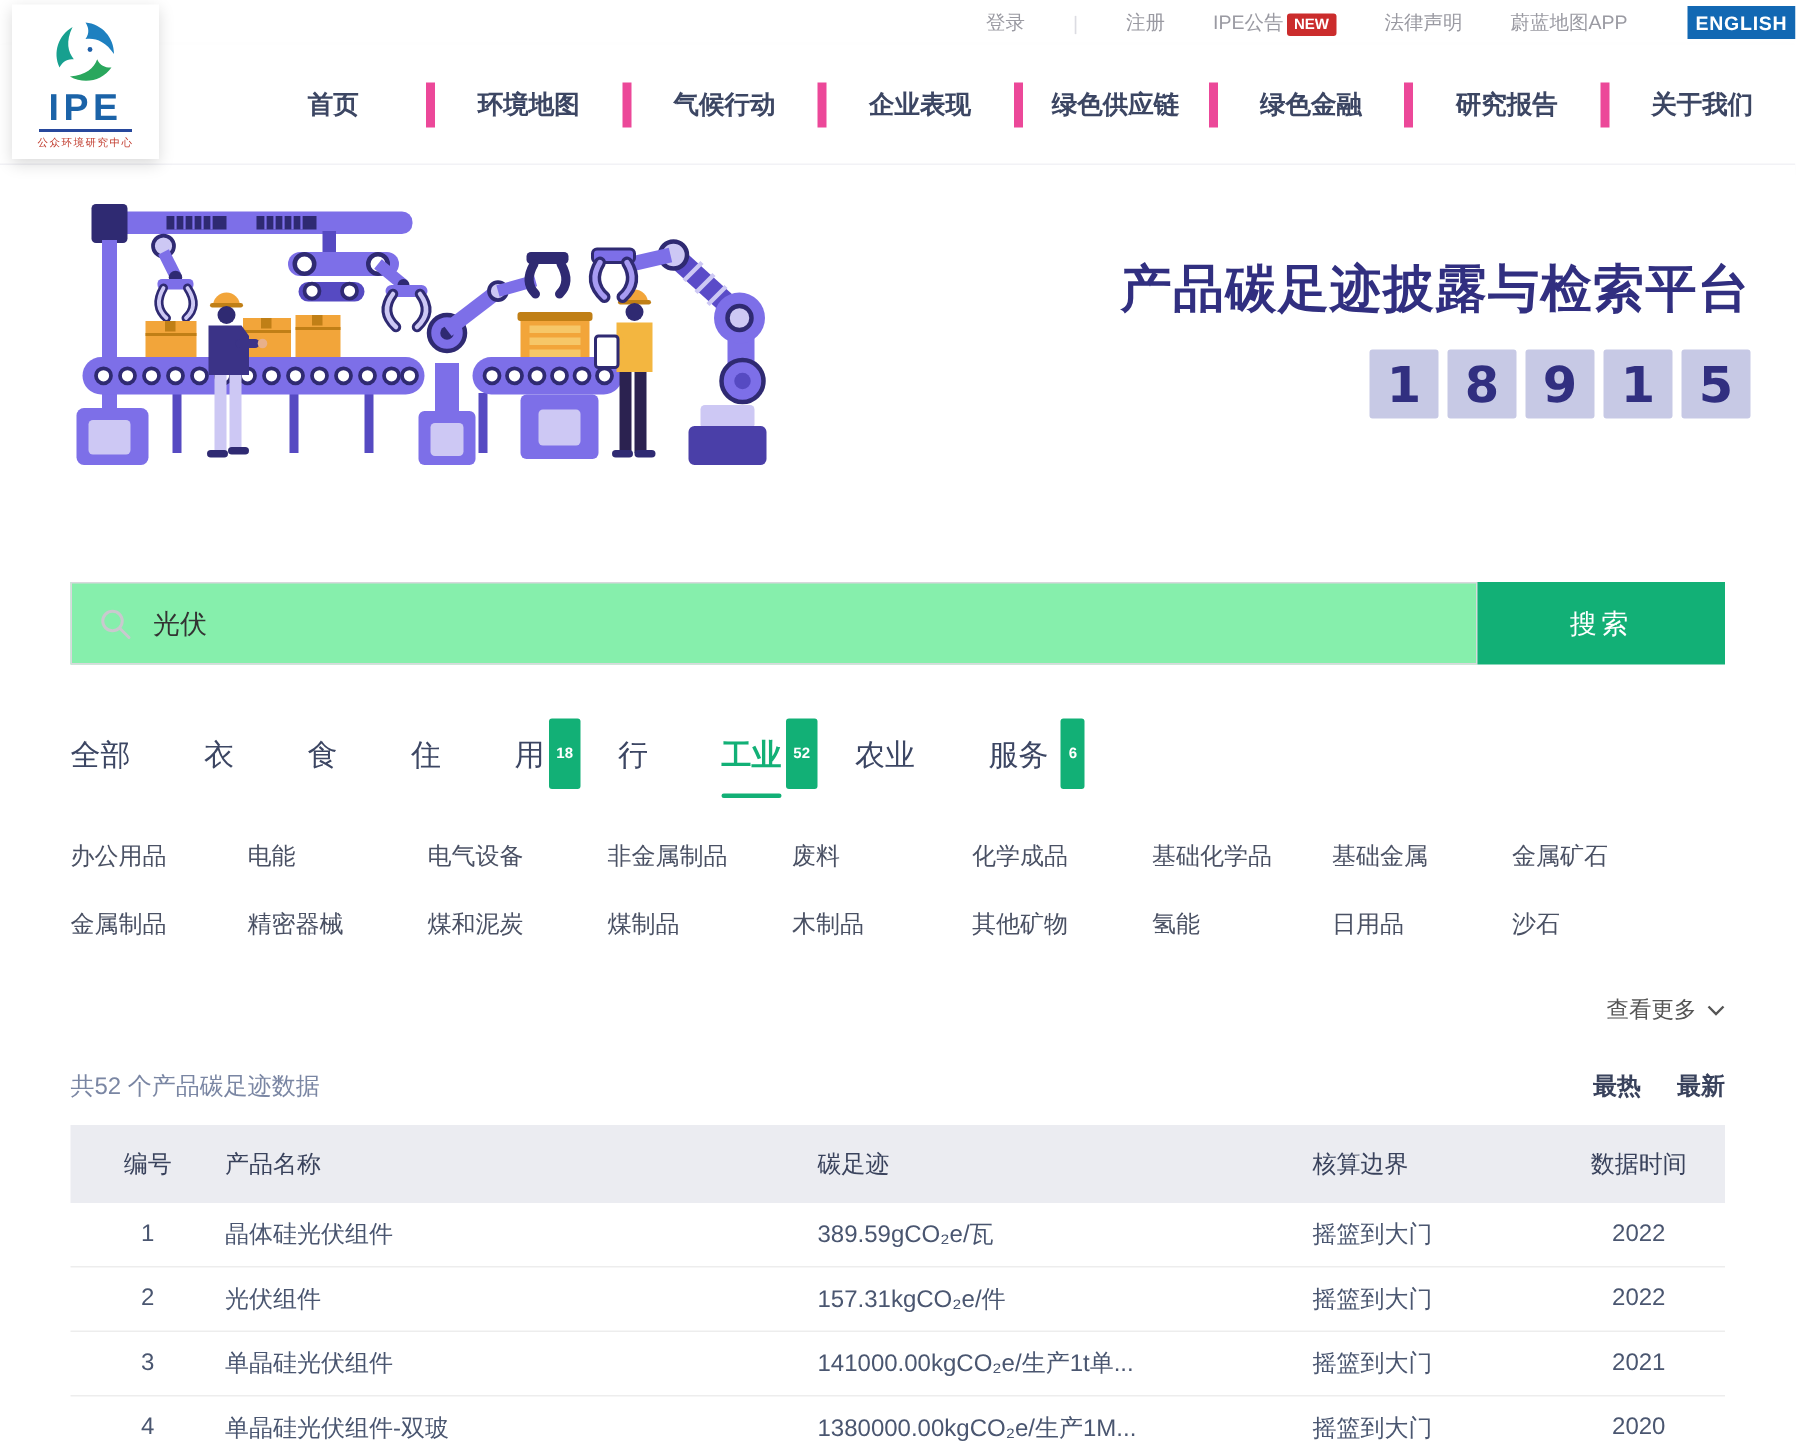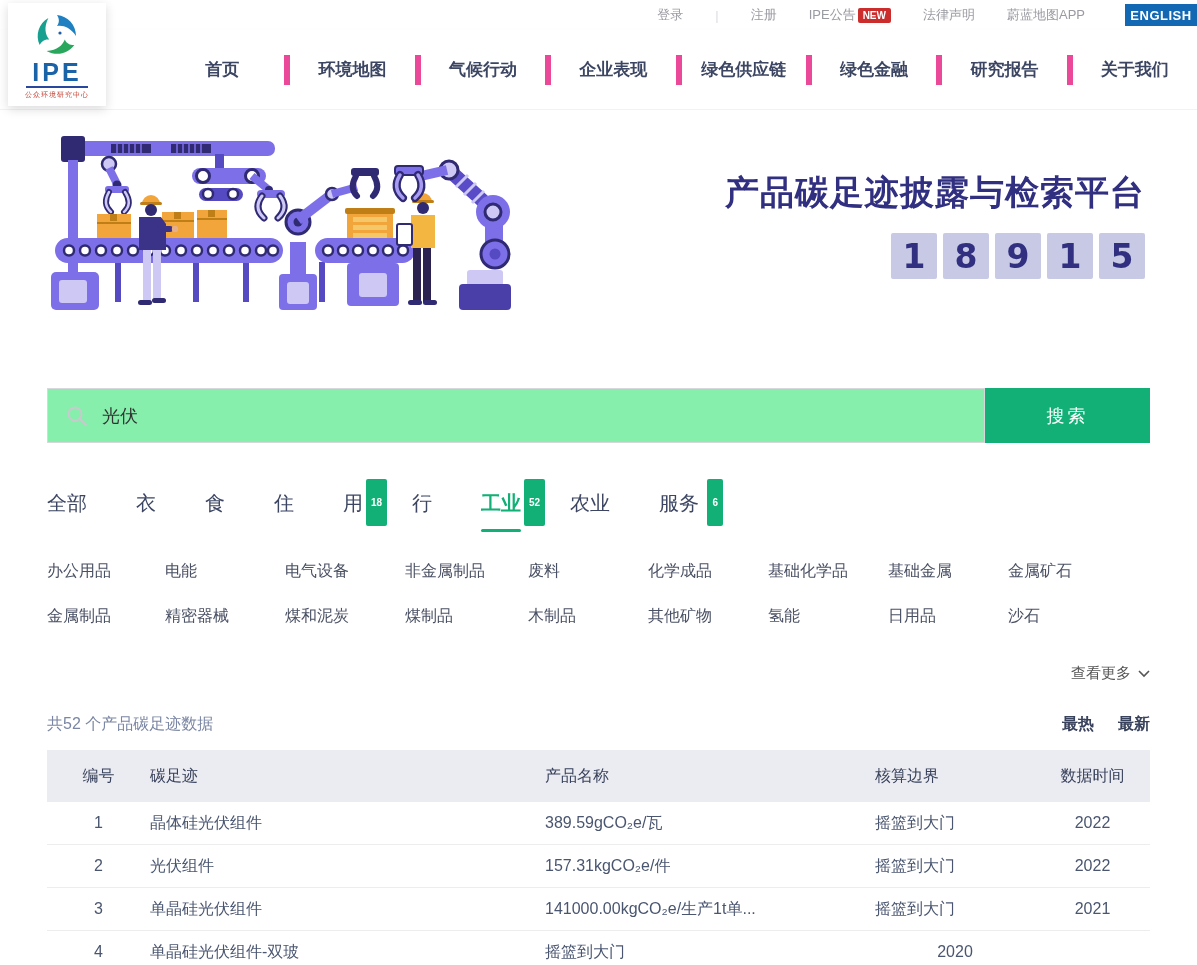--- a/index.html
+++ b/index.html
@@ -28,21 +28,21 @@
               font-family:"Liberation Sans", sans-serif; }
   .logo-line { width:62px; height:2px; background:#27489c; margin-top:2px; }
   .logo-cn { font-size:7px; color:#c0392b; letter-spacing:1px; margin-top:2px; }
   .nav-items { display:flex; margin-left:160px; width:1037px; align-items:center; }
   .nav-item { flex:1; text-align:center; font-size:17px; font-weight:bold; color:#3c4663;
               height:30px; line-height:30px; cursor:pointer; }
   .nav-item + .nav-item { border-left:6px solid #ec4899; }
   
   .hero { height:220px; position:relative; background:#fff; }
   .hero-illustration { position:absolute; left:47px; top:14px; }
-  .hero-right { position:absolute; right:52px; top:60px; text-align:right; }
+  .hero-right { position:absolute; right:30px; top:60px; text-align:right; }
   .hero-title { font-size:34px; font-weight:bold; color:#312f80; letter-spacing:1px; }
   .counter { margin-top:17px; display:flex; gap:6px; justify-content:flex-end; }
   .digit { width:46px; height:46px; background:#c7c9e5; color:#312f80; font-size:33px; font-weight:bold;
            display:flex; align-items:center; justify-content:center; border-radius:2px;
            font-family:"DejaVu Sans", sans-serif; }
   
   .search-row { margin:58px 47px 0; display:flex; height:55px; }
   .search-box { flex:1; border:1px solid #d8d8dc; display:flex; align-items:center; padding:16px 18px; background:#86efac; }
   .search-box input { border:none; outline:none; flex:1; font-size:18px; color:#333; margin-left:14px;
                       font-family:inherit; background:transparent; }
@@ -336,22 +336,22 @@
   <span class="count-text">共52 个产品碳足迹数据</span>
   <span class="sorts">
     <span class="sort">最热</span>
     <span class="sort">最新</span>
   </span>
 </div>
 
 <div class="ptable">
   <div class="thead">
     <span class="th c-num">编号</span>
+    <span class="th">产品名称</span>
     <span class="th">碳足迹</span>
-    <span class="th">产品名称</span>
     <span class="th">核算边界</span>
     <span class="th c-year">数据时间</span>
   </div>
   <div class="trow">
     <span class="c-num">1</span>
     <span>晶体硅光伏组件</span>
     <span>389.59gCO₂e/瓦</span>
     <span>摇篮到大门</span>
     <span class="c-year">2022</span>
   </div>
@@ -365,16 +365,17 @@
   <div class="trow">
     <span class="c-num">3</span>
     <span>单晶硅光伏组件</span>
     <span>141000.00kgCO₂e/生产1t单...</span>
     <span>摇篮到大门</span>
     <span class="c-year">2021</span>
   </div>
   <div class="trow">
     <span class="c-num">4</span>
     <span>单晶硅光伏组件-双玻</span>
+    <span>1380000.00kgCO₂e/生产1M...</span>
     <span>摇篮到大门</span>
     <span class="c-year">2020</span>
   </div>
 </div>
 
 </body></html>

